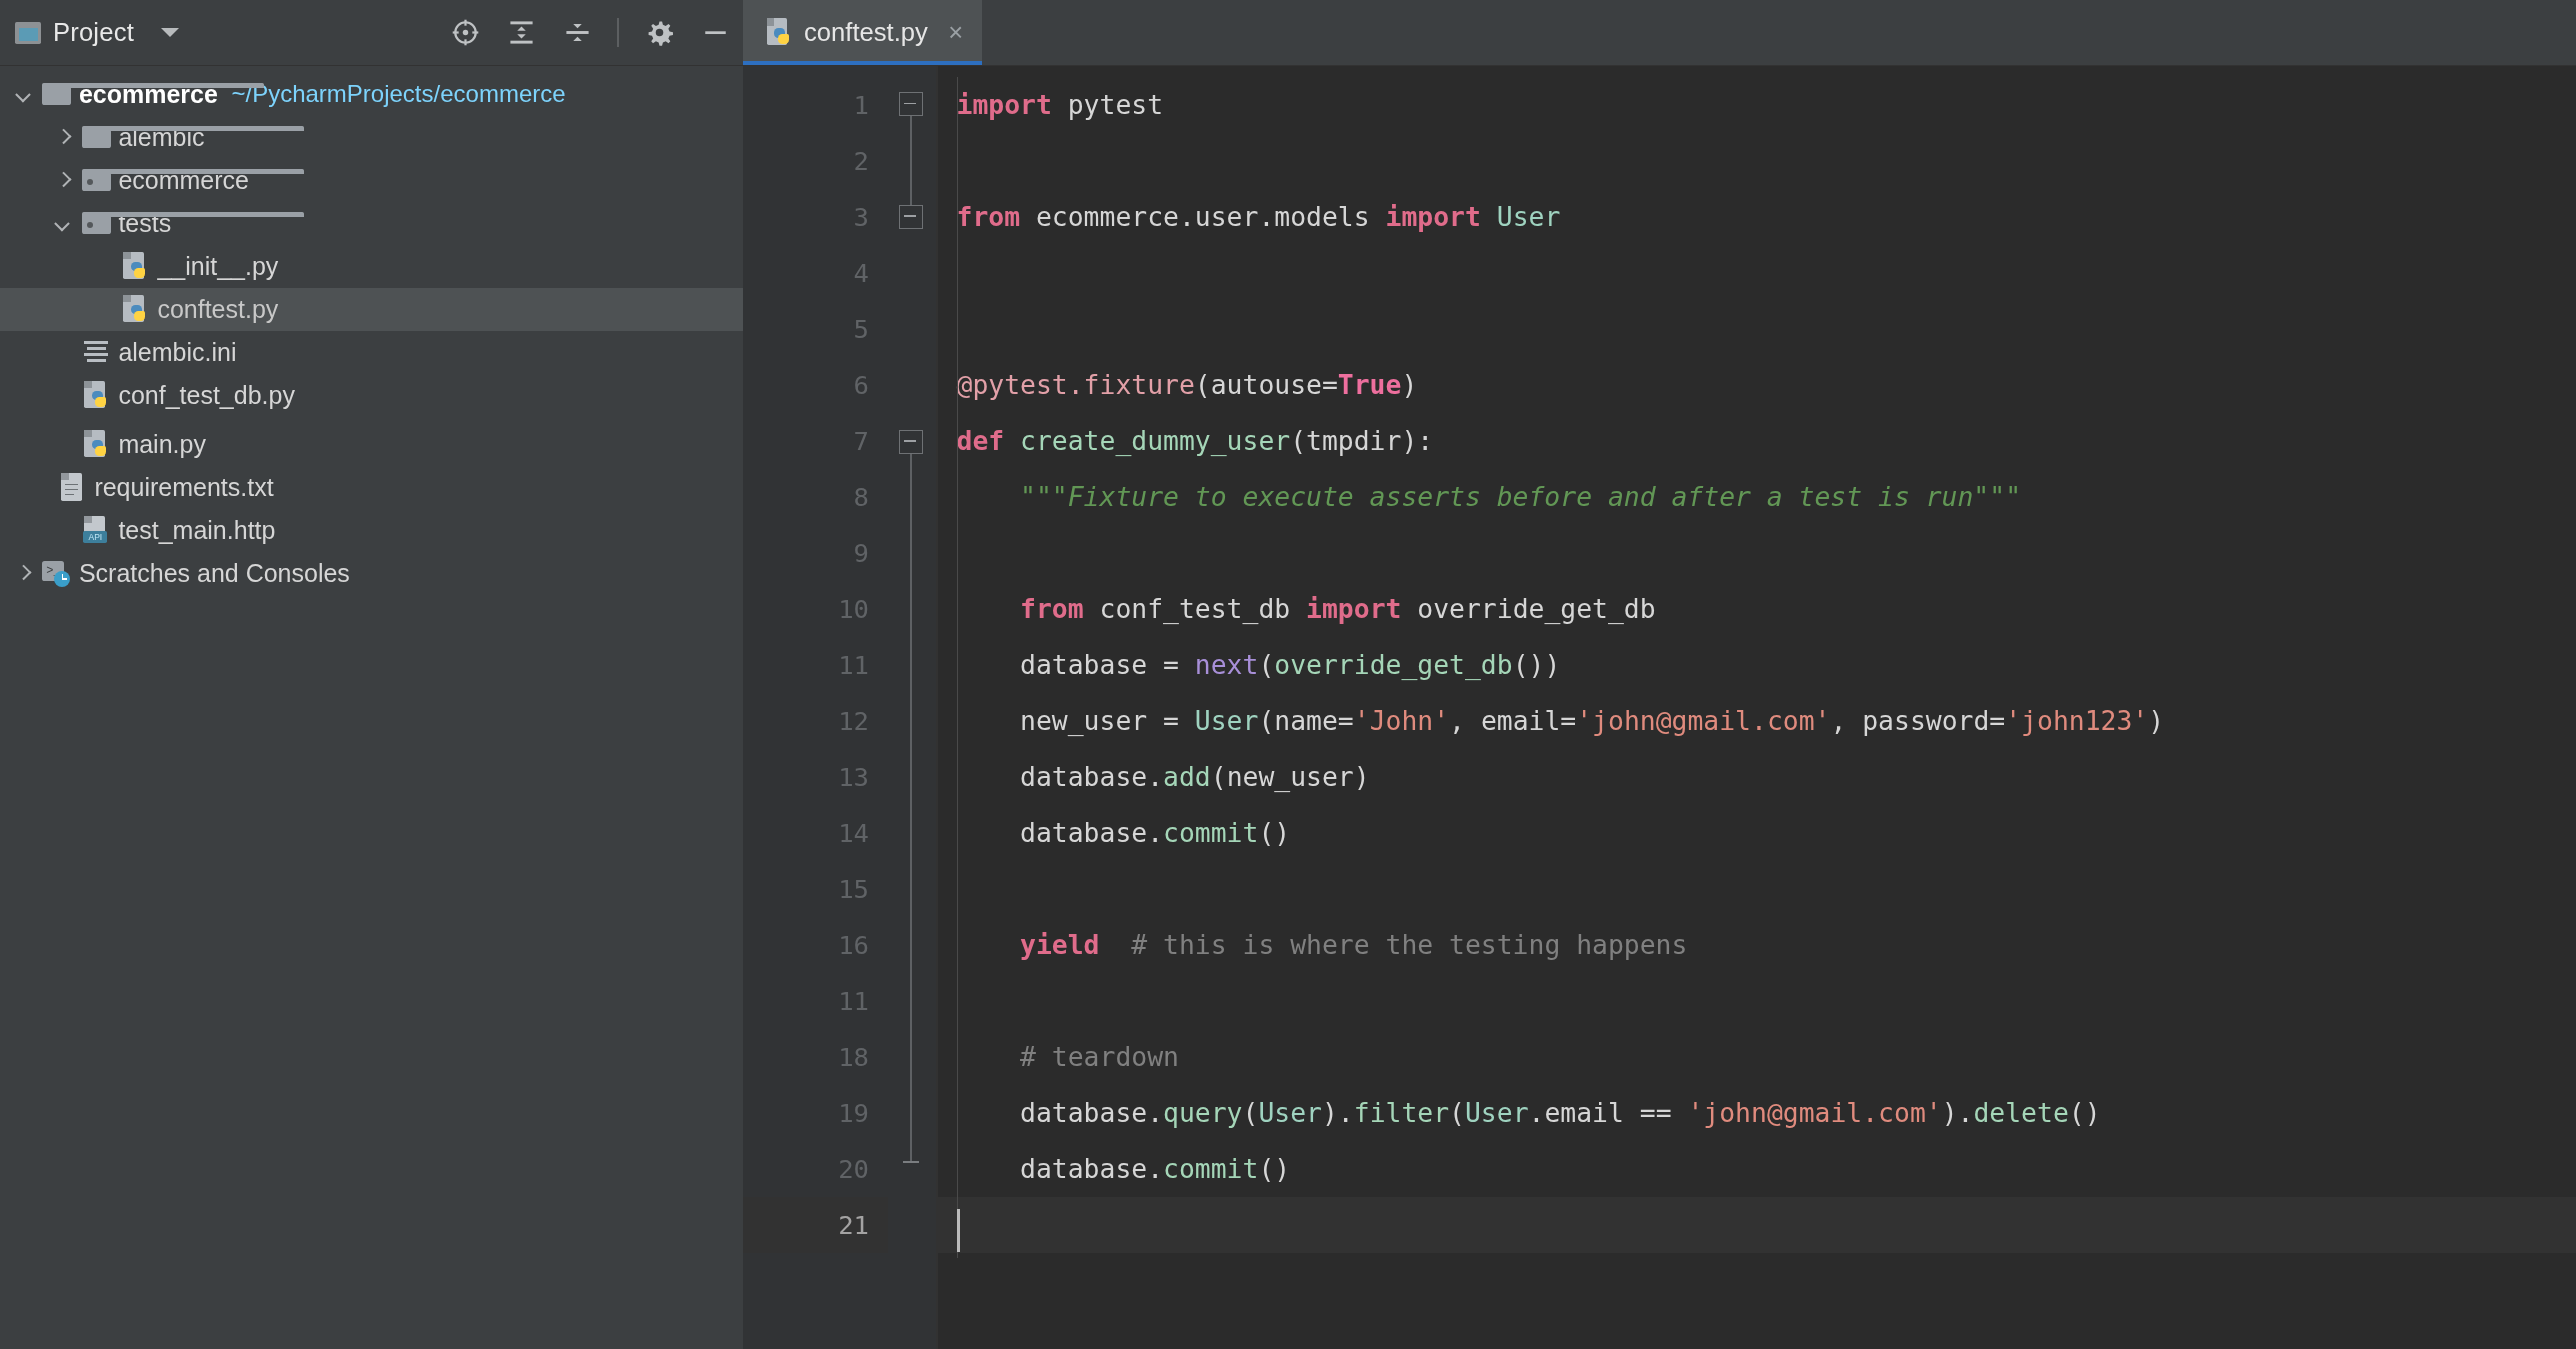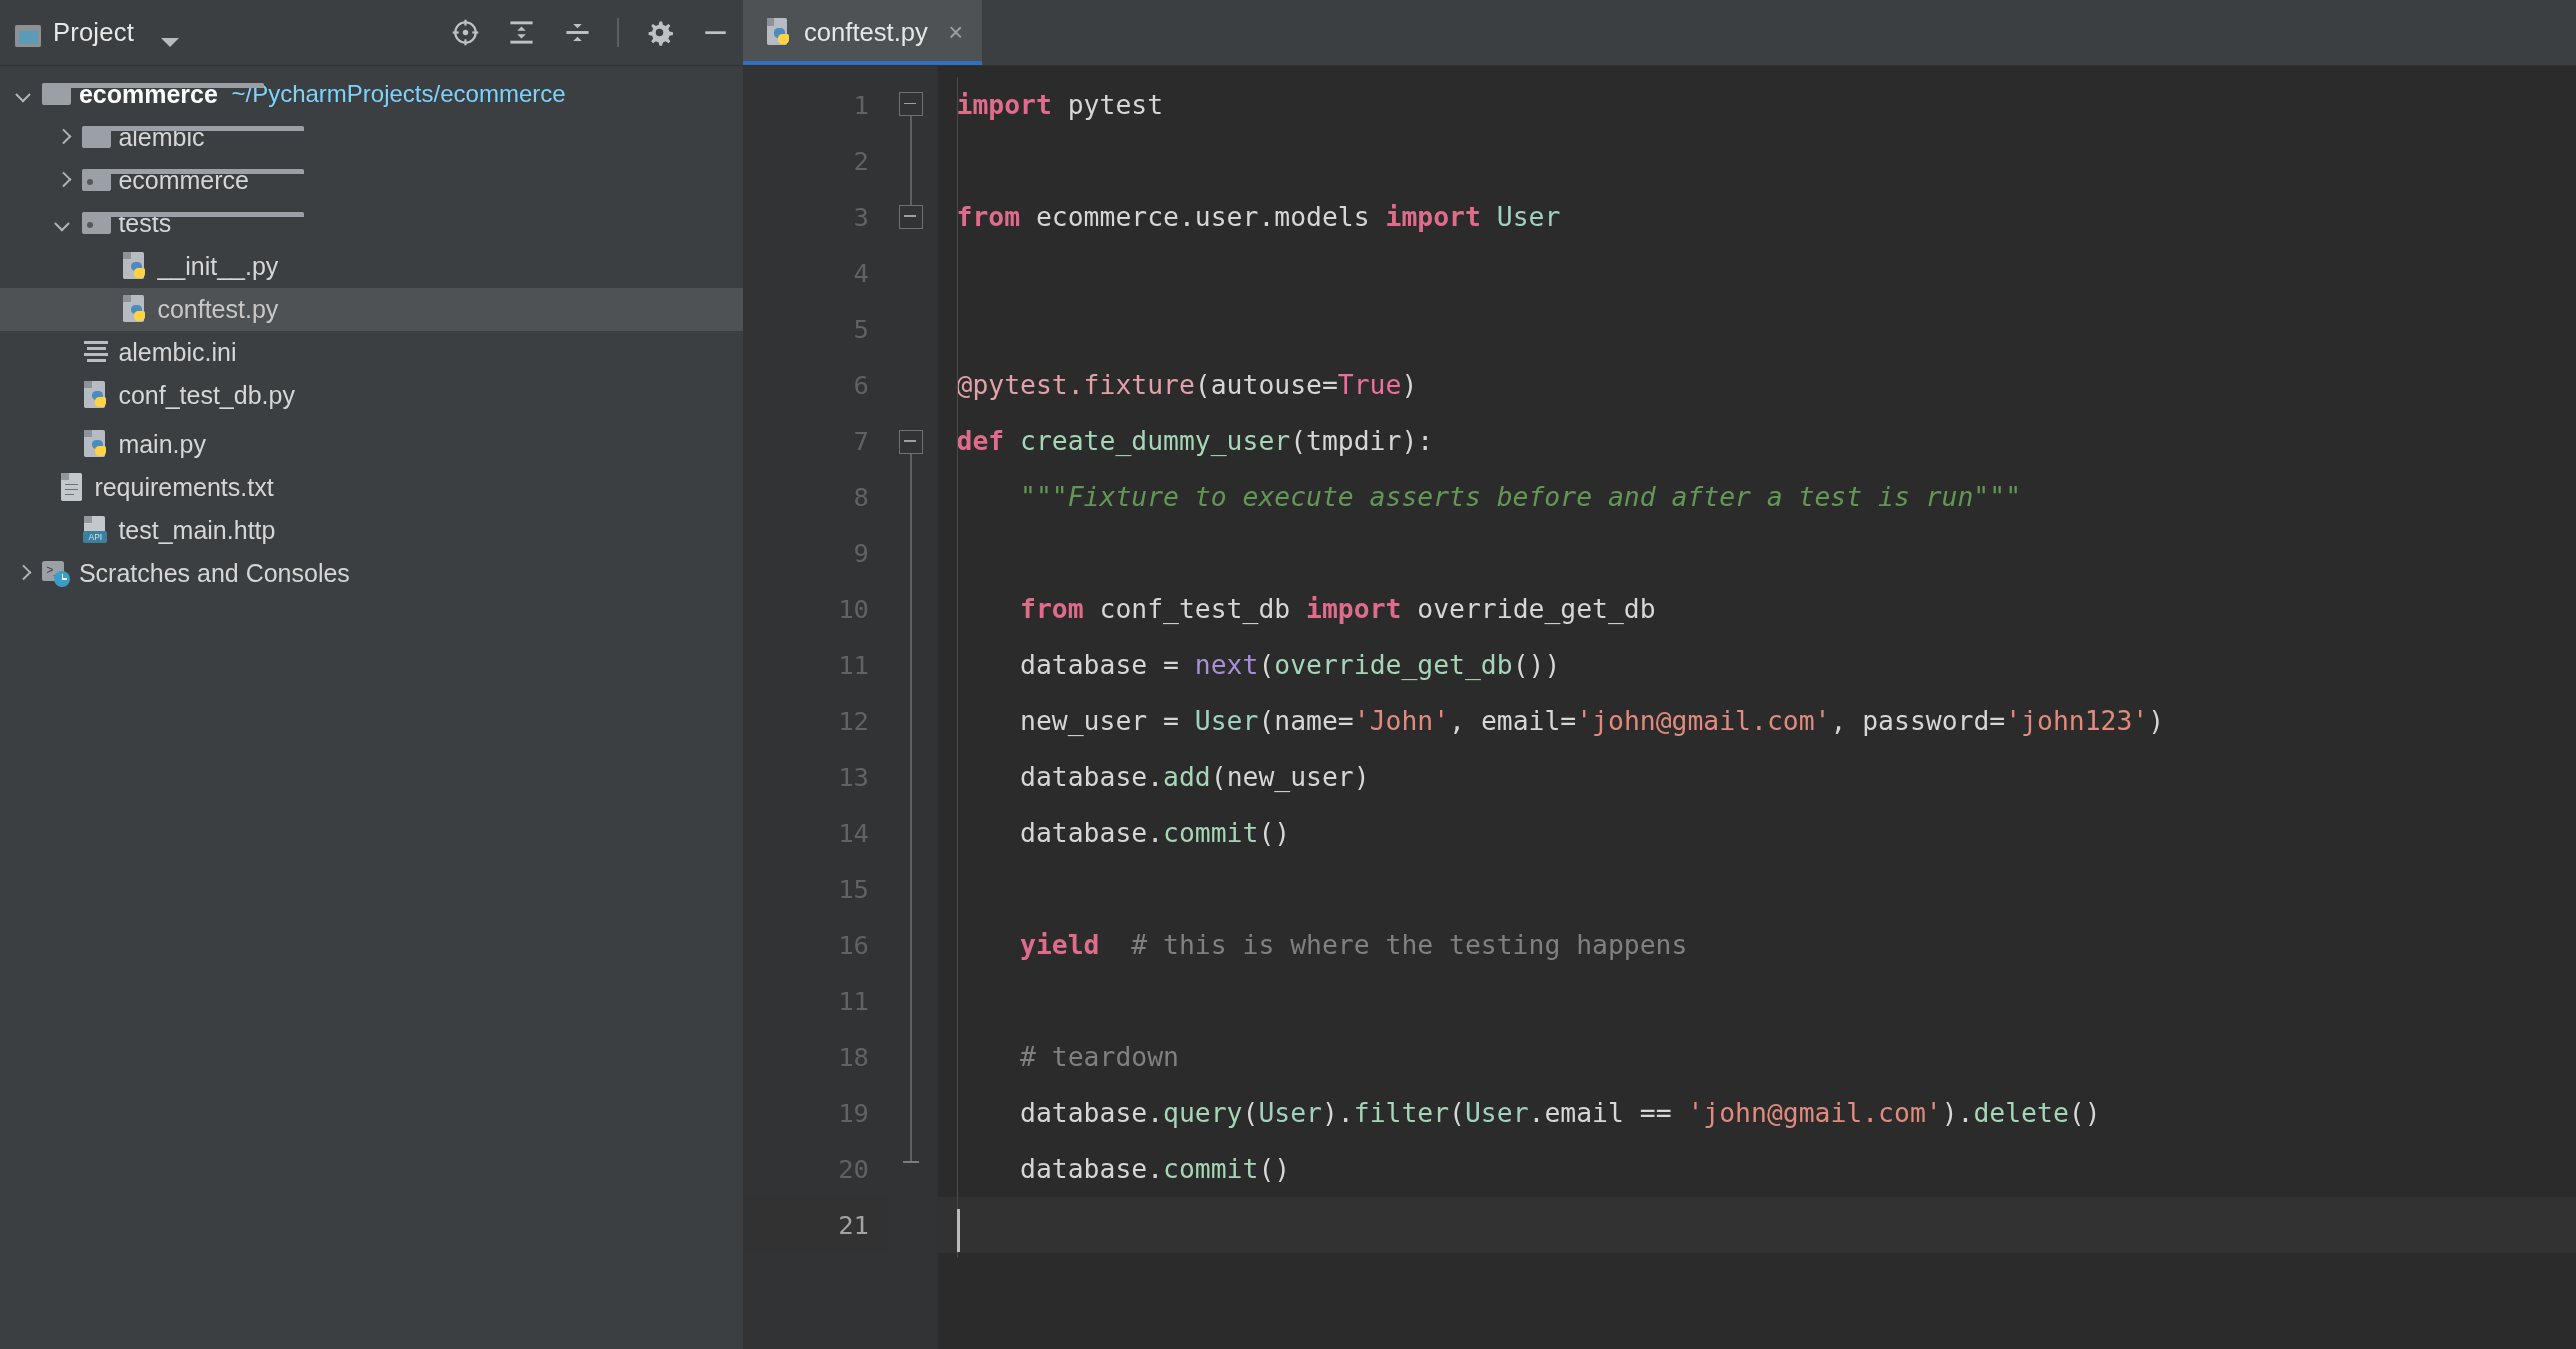--- a/index.html
+++ b/index.html
@@ -18,21 +18,21 @@
     display: flex; flex-direction: column;
     flex: 0 0 743px;
   }
   #sidebar-header {
     height: 66px; flex: 0 0 66px;
     display: flex; align-items: center;
     padding: 0 12px 0 15.3px;
     background: #3c3f41;
     border-bottom: 1.7px solid #323232;
   }
-  .panel-title-group { display: flex; align-items: flex-end; gap: 12px; }
+  .panel-title-group { display: flex; align-items: center; gap: 12px; }
   .panel-icon {
     width: 25.6px; height: 22px;
     background: #8d9194;
     border-radius: 1.7px;
     position: relative;
     flex: 0 0 25.6px;
   }
   .panel-icon::after {
     content: ""; position: absolute;
     left: 3.4px; top: 6px; right: 3.4px; bottom: 2.6px;
@@ -241,21 +241,21 @@
   }
   .t-pink { color: #e06c8b; font-weight: bold; }
   .t-plain{ color: #d6d6d6; }
   .t-fn   { color: #a5d6b8; }
   .t-cls  { color: #9fd3c0; }
   .t-str  { color: #e08b7e; }
   .t-comment { color: #808080; }
   .t-doc  { color: #629755; font-style: italic; }
   .t-builtin { color: #a88fd8; }
   .t-deco { color: #e2a0a8; }
-  .t-true { color: #ee6f9e; font-weight: normal; }
+  .t-true { color: #ee6f9e; font-weight: bold; }
   .t-punct { color: #d6d6d6; }
 
   #vsplit {
     position: absolute; left: 0; top: 0; bottom: 0; width: 1.7px; background: #323232;
   }
 </style>
 </head>
 <body>
 
 <div id="app">

